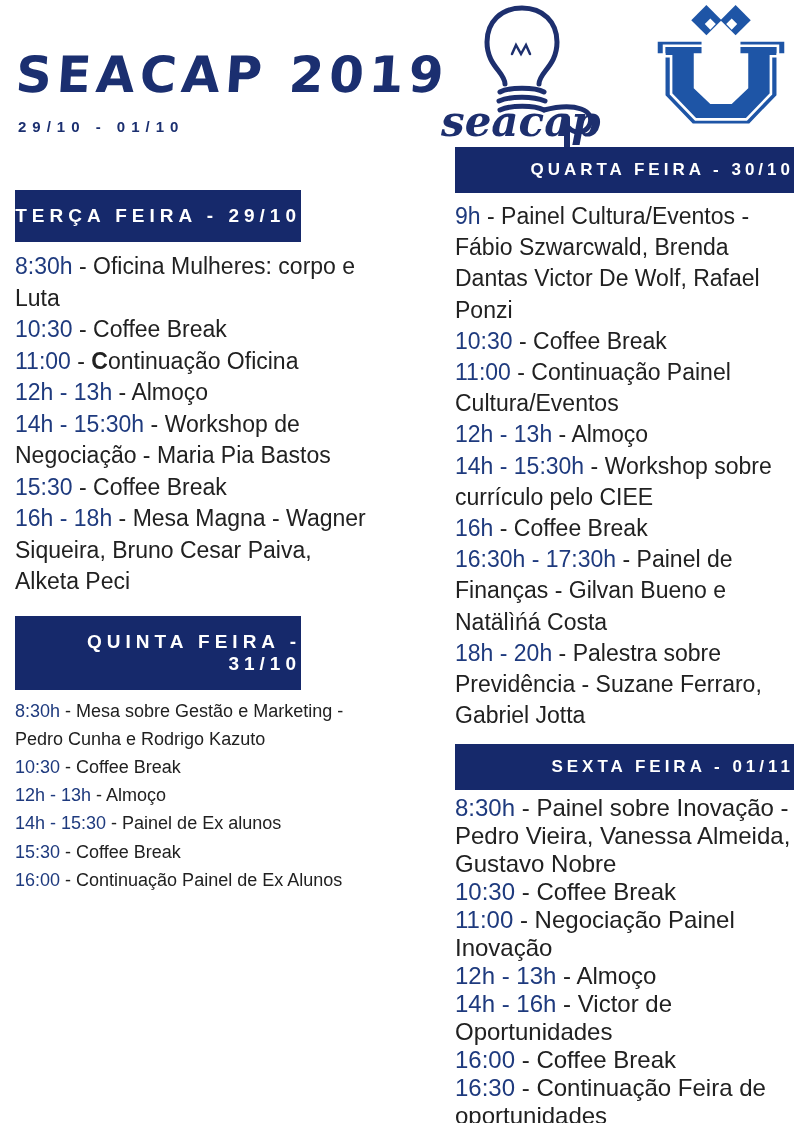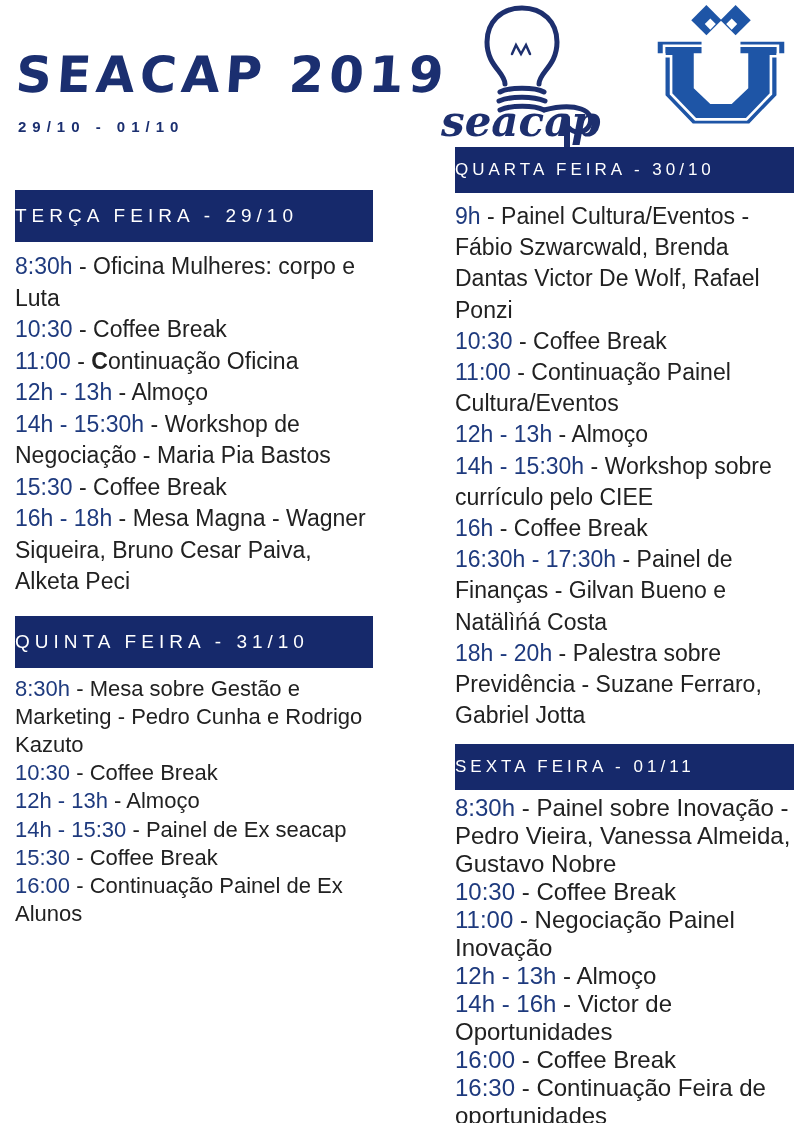--- a/index.html
+++ b/index.html
@@ -30,30 +30,30 @@
     font-weight:bold;font-size:15px;letter-spacing:6px;
     color:var(--navy-title);white-space:nowrap;
   }
   .logo-seacap{position:absolute;left:437px;top:2px;}
   .logo-unirio{position:absolute;left:648px;top:2px;}
   .col{position:absolute;}
   .col-left{left:15px;top:190px;width:352px;}
   .col-right{left:455px;top:147px;width:339px;}
   .banner{
     background:var(--navy-banner);color:var(--banner-text);
-    font-weight:normal;text-align:left;
+    font-weight:bold;text-align:right;
   }
-  .col-left .banner{width:358px;font-size:19px;letter-spacing:5px;padding:15px 0;}
+  .col-left .banner{width:286px;font-size:19px;letter-spacing:5px;padding:15px 0;}
   .col-right .banner{width:100%;font-size:17px;letter-spacing:4px;padding:13px 0;}
   .items{margin-top:9px;}
   .item{margin:0;}
   .time{color:var(--navy-time);font-weight:normal;}
   .s-terca .items{font-size:23px;line-height:31.5px;}
   .s-quinta{margin-top:18px;}
-  .s-quinta .items{font-size:22px;line-height:28.2px;margin-top:7px;}
+  .s-quinta .items{font-size:18px;line-height:28.2px;margin-top:7px;}
   .s-quarta .items{font-size:23px;line-height:31.2px;margin-top:8px;}
   .s-sexta{margin-top:13px;}
   .s-sexta .items{font-size:24px;line-height:28px;margin-top:4px;}
   .bc{font-weight:bold;}
 </style>
 </head>
 <body>
 
 <div class="page">
 
@@ -98,21 +98,21 @@
           <div class="item"><span class="time">15:30</span> - <span class="desc">Coffee Break</span></div>
           <div class="item"><span class="time">16h - 18h</span> - <span class="desc">Mesa Magna - Wagner Siqueira, Bruno Cesar Paiva, Alketa Peci</span></div>
         </div>
     </div>
     <div class="section s-quinta">
       <div class="banner">QUINTA FEIRA - 31/10</div>
       <div class="items">
           <div class="item"><span class="time">8:30h</span> - <span class="desc">Mesa sobre Gestão e Marketing - Pedro Cunha e Rodrigo Kazuto</span></div>
           <div class="item"><span class="time">10:30</span> - <span class="desc">Coffee Break</span></div>
           <div class="item"><span class="time">12h - 13h</span> - <span class="desc">Almoço</span></div>
-          <div class="item"><span class="time">14h - 15:30</span> - <span class="desc">Painel de Ex seacap</span></div>
+          <div class="item"><span class="time">14h - 15:30</span> - <span class="desc">Painel de Ex alunos</span></div>
           <div class="item"><span class="time">15:30</span> - <span class="desc">Coffee Break</span></div>
           <div class="item"><span class="time">16:00</span> - <span class="desc">Continuação Painel de Ex Alunos</span></div>
         </div>
     </div>
   </div>
 
   <div class="col col-right">
     <div class="section s-quarta">
       <div class="banner">QUARTA FEIRA - 30/10</div>
       <div class="items">

